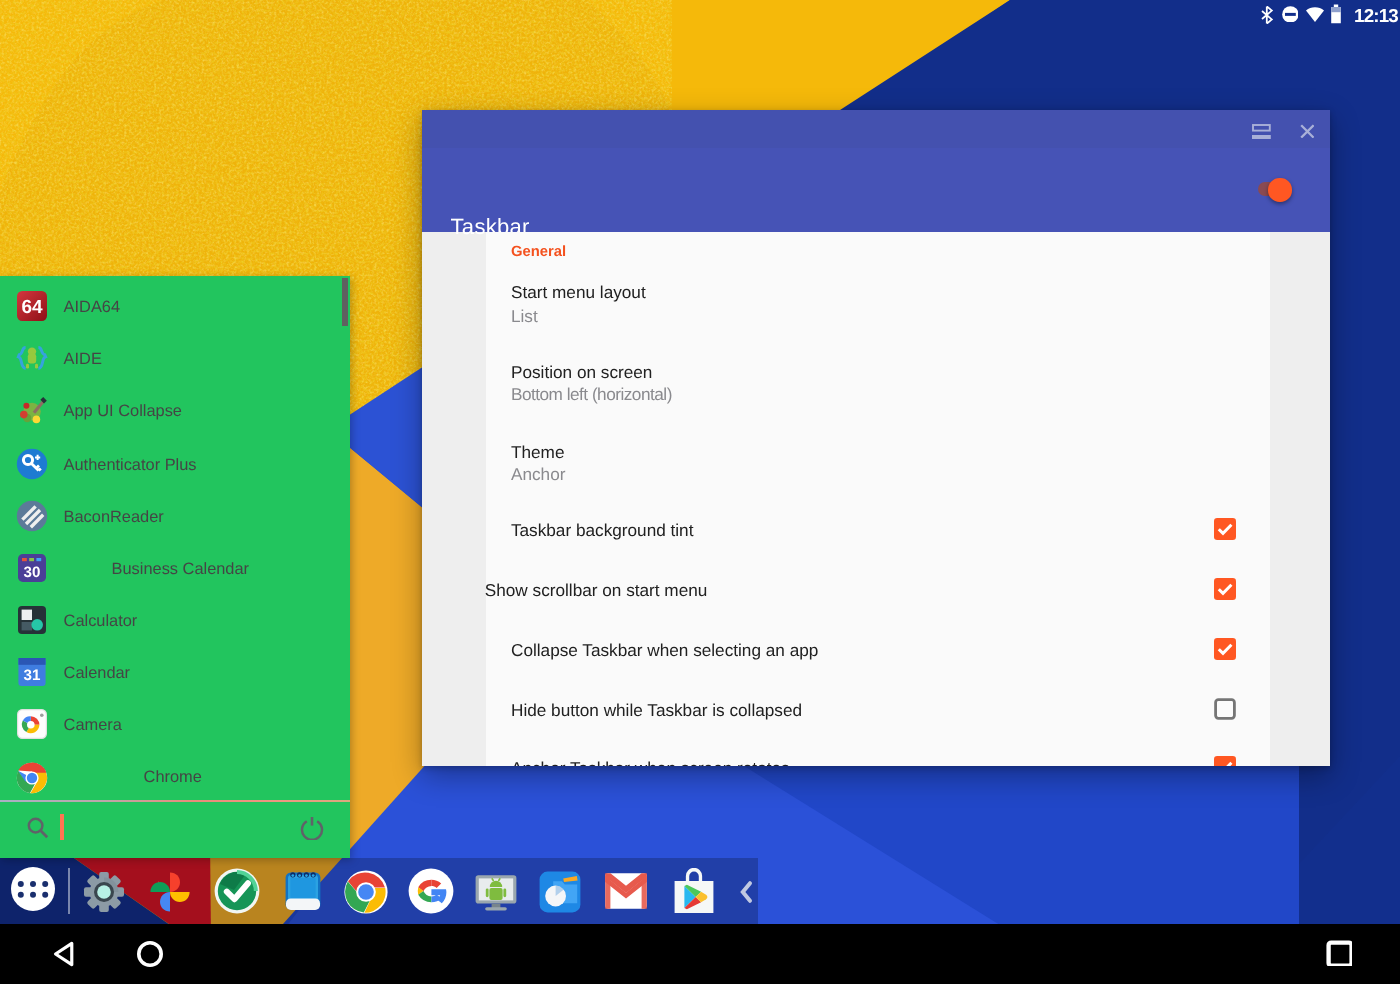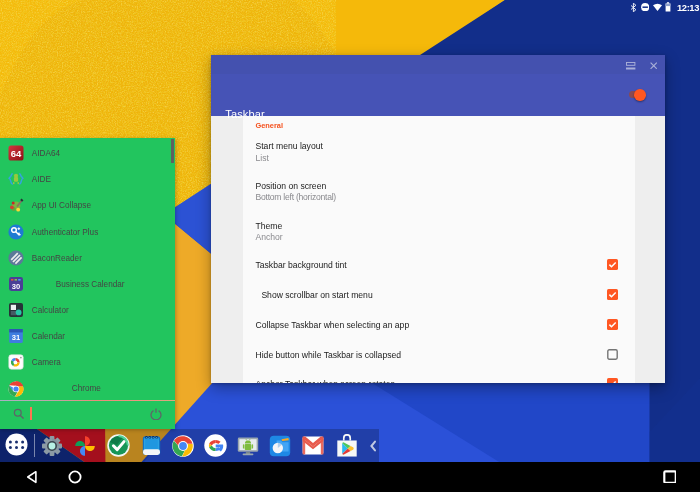--- a/index.html
+++ b/index.html
@@ -93,21 +93,21 @@
   <div class="abs" style="left:44.1px;top:86px;font-size:8.6px;color:#212121;">Start menu layout</div>
   <div class="abs" style="left:44.1px;top:97.7px;font-size:8.6px;color:#8A8A8E;">List</div>
 
   <div class="abs" style="left:44.1px;top:125.5px;font-size:8.6px;color:#212121;">Position on screen</div>
   <div class="abs" style="left:44.1px;top:136.8px;font-size:8.6px;color:#8A8A8E;letter-spacing:-0.25px;">Bottom left (horizontal)</div>
 
   <div class="abs" style="left:44.1px;top:165.6px;font-size:8.6px;color:#212121;">Theme</div>
   <div class="abs" style="left:44.1px;top:176.6px;font-size:8.6px;color:#8A8A8E;">Anchor</div>
 
   <div class="abs" style="left:44.1px;top:204.9px;font-size:8.6px;color:#212121;">Taskbar background tint</div>
-  <div class="abs" style="left:50px;top:234.6px;font-size:8.6px;color:#212121;">Show scrollbar on start menu</div>
+  <div class="abs" style="left:31px;top:234.6px;font-size:8.6px;color:#212121;">Show scrollbar on start menu</div>
   <div class="abs" style="left:44.1px;top:264.8px;font-size:8.6px;color:#212121;">Collapse Taskbar when selecting an app</div>
   <div class="abs" style="left:44.1px;top:294.5px;font-size:8.6px;color:#212121;">Hide button while Taskbar is collapsed</div>
   <div class="abs" style="left:44.1px;top:324.2px;font-size:8.6px;color:#212121;">Anchor Taskbar when screen rotates</div>
 
   <svg class="abs" style="left:396px;top:203.9px" width="11" height="11" viewBox="0 0 11 11">
     <rect x="0" y="0" width="11" height="11" rx="1.6" fill="#FF5722"></rect>
     <path d="M2.4 5.6 L4.5 7.7 L8.7 3.4" stroke="#fff" stroke-width="1.5" fill="none"></path>
   </svg>
   <svg class="abs" style="left:396px;top:234px" width="11" height="11" viewBox="0 0 11 11">
     <rect x="0" y="0" width="11" height="11" rx="1.6" fill="#FF5722"></rect>

